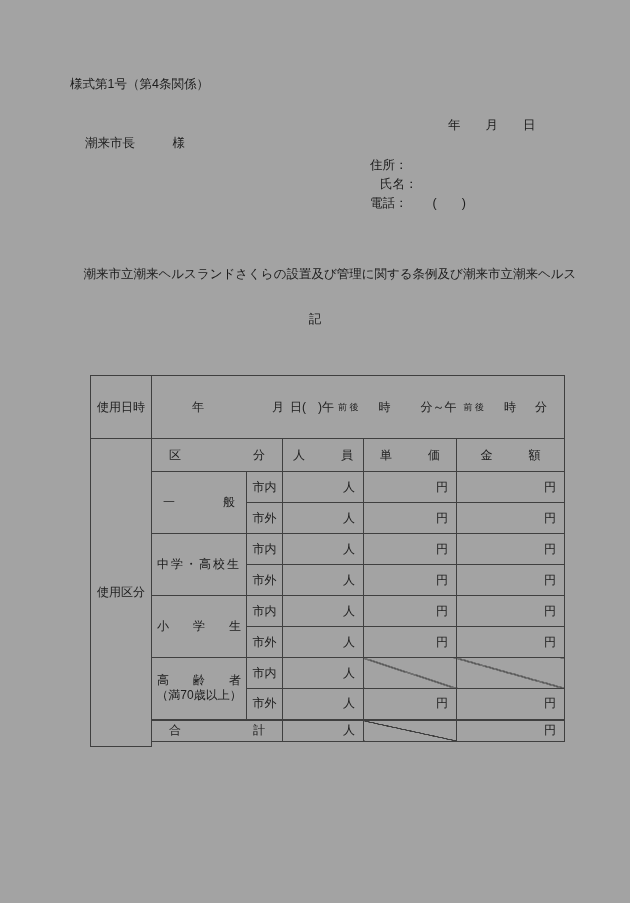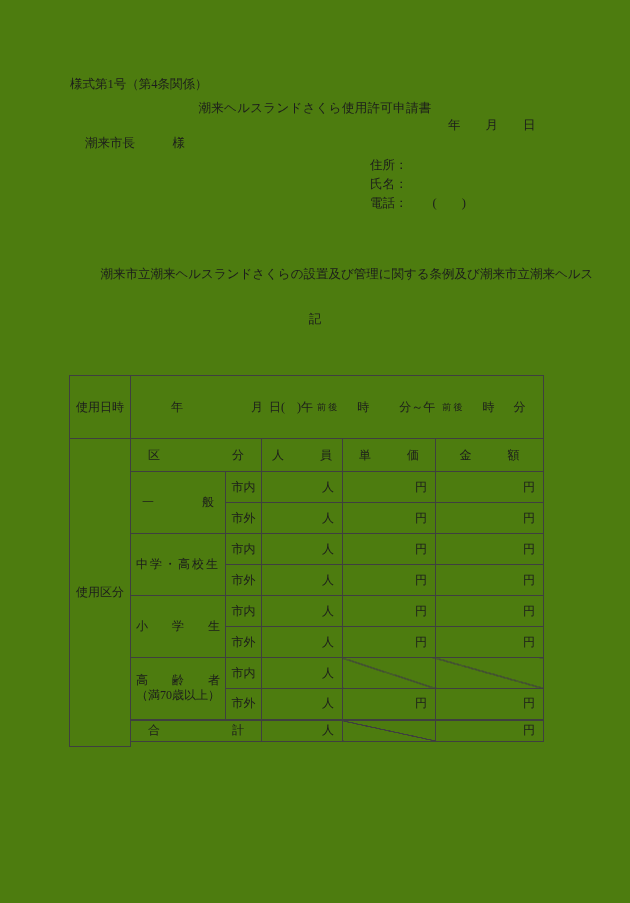--- a/index.html
+++ b/index.html
@@ -1,40 +1,40 @@
 <!DOCTYPE html>
 <html><head>
 <meta charset="utf-8">
 <style>
   * { margin: 0; padding: 0; box-sizing: border-box; }
   html, body { background: #ffffff; }
   .page {
     position: relative;
     width: 630px;
     height: 903px;
-    background: #4d7c0f;
-    font-family: Liberation Serif, serif;
+    background: #a3a3a3;
+    font-family: Liberation Sans, sans-serif;
     color: #1c1c1c;
     font-size: 12.5px;
     overflow: hidden;
   }
   .abs { position: absolute; white-space: pre; }
   .form-number { left: 70px; top: 76px; }
   .doc-title { left: 0; top: 100px; width: 100%; text-align: center; letter-spacing: 0.3px; }
   .date-line { left: 448px; top: 117px; }
   .addressee { left: 85px; top: 135px; }
   .addr  { left: 370px; top: 157px; }
-  .name  { left: 370px; top: 176px; }
+  .name  { left: 380px; top: 176px; }
   .phone { left: 370px; top: 195px; }
-  .body-text { left: 88px; top: 227px; line-height: 19px; }
+  .body-text { left: 71px; top: 227px; line-height: 19px; }
   .record-mark { left: 0; top: 311px; width: 100%; text-align: center; }
 
   table.form-table {
     position: absolute;
-    left: 69px; top: 375px;
+    left: 90px; top: 375px;
     width: 474px;
     border-collapse: collapse;
     table-layout: fixed;
     font-size: 12px;
     color: #1c1c1c;
     padding-left: 27px;
   }
   table.form-table td {
     border: 1px solid #3f3f3f;
     overflow: hidden;
@@ -77,21 +77,20 @@
   .ml7  { margin-left: 7px; }
   .ml19 { margin-left: 19px; }
   .senior-cell div { line-height: 1.3; }
 </style>
 </head>
 <body>
 
 <div class="page">
 
   <div class="abs form-number">様式第1号（第4条関係）</div>
-  <div class="abs doc-title">潮来ヘルスランドさくら使用許可申請書</div>
   <div class="abs date-line">年　　月　　日</div>
   <div class="abs addressee">潮来市長　　　様</div>
   <div class="abs addr">住所：</div>
   <div class="abs name">氏名：</div>
   <div class="abs phone">電話：　　(　　)</div>
 
   <div class="abs body-text">
     <div>　潮来市立潮来ヘルスランドさくらの設置及び管理に関する条例及び潮来市立潮来ヘルス</div>
   </div>
 

